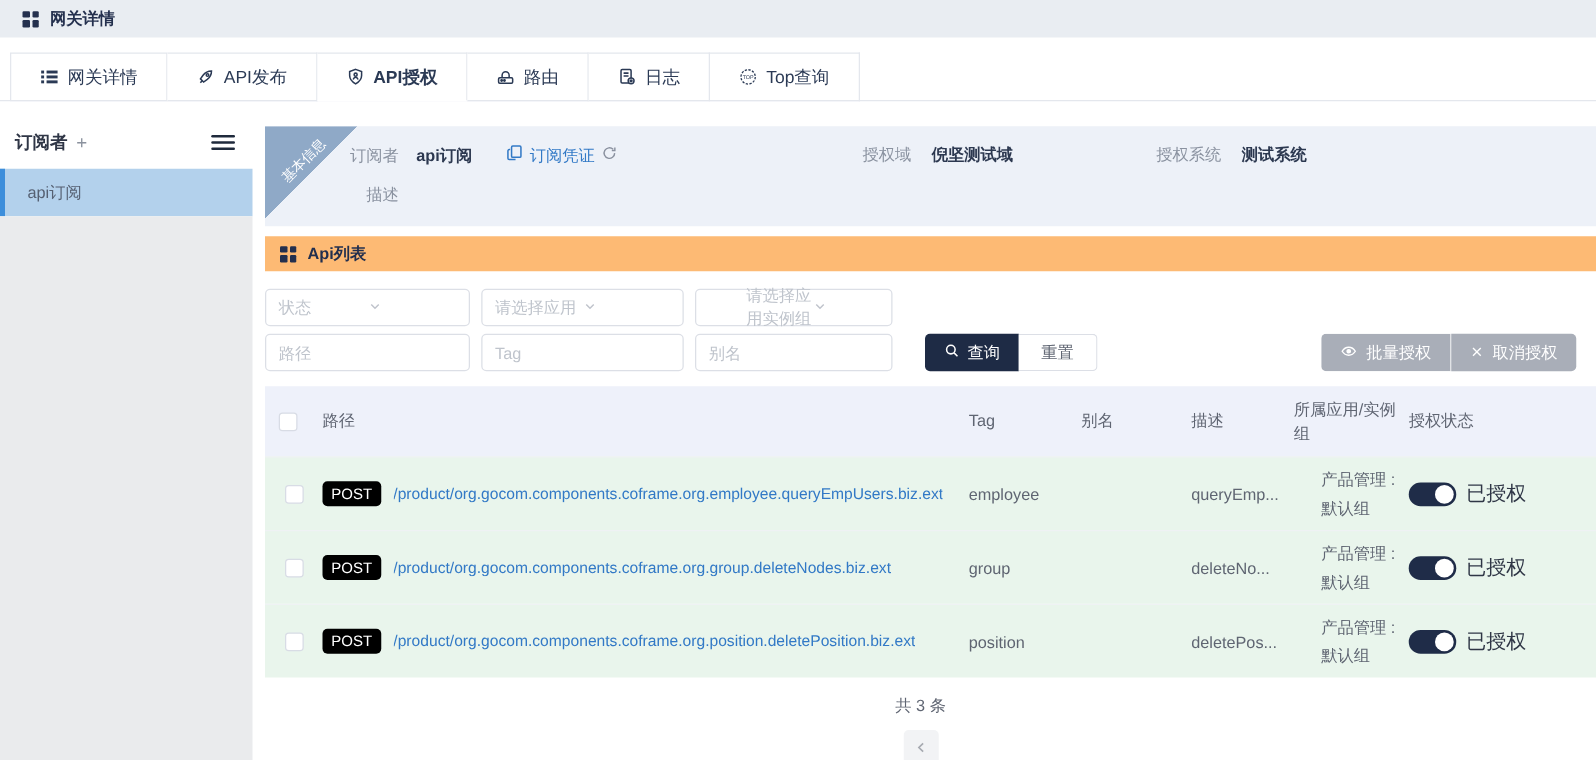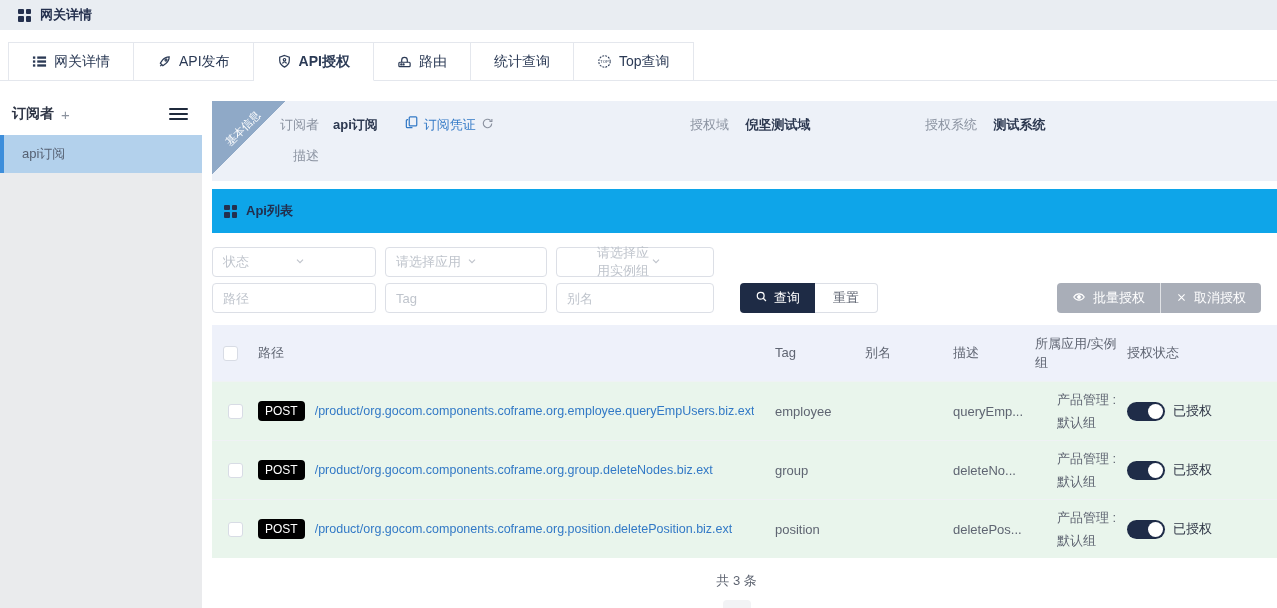--- a/index.html
+++ b/index.html
@@ -47,21 +47,21 @@
   .inf-row2 { position:absolute; left:65px; top:46px; display:flex; align-items:center; }
   .lab-col { display:inline-block; width:42px; text-align:right; }
   .inf-row1 .inf-val { margin-left:14px; }
   .cred { display:flex; align-items:center; gap:5px; margin-left:26px; cursor:pointer; }
   .cred-link { color:#3279C6; font-size:13px; }
   .inf-domain { position:absolute; left:478px; top:14px; }
   .inf-system { position:absolute; left:713px; top:14px; }
   .inf-domain .inf-val, .inf-system .inf-val { margin-left:12px; }
 
   
-  .band { height:44px; background:#0ea5e9; margin-top:8px; display:flex; align-items:center; gap:9px; padding-left:12px; }
+  .band { height:28px; background:#fdba74; margin-top:8px; display:flex; align-items:center; gap:9px; padding-left:12px; }
   .band-title { font-size:13px; font-weight:700; color:#222F4E; }
 
   
   .filters { margin-top:14px; }
   .frow { display:flex; }
   .frow + .frow { margin-top:6px; position:relative; }
   .sel, .inp { height:30px; border:1px solid #DCDFE6; border-radius:4px; background:#fff; font-size:13px; }
   .sel { display:flex; align-items:center; padding:0 10px; color:#BFC4CC; cursor:pointer; }
   .sel span { flex:1; }
   .w1 { width:164px; } .w2 { width:162px; margin-left:9px; } .w3 { width:158px; margin-left:9px;padding-left:40px; }
@@ -86,21 +86,21 @@
   .ck-cell { display:flex; justify-content:center; }
   .ckbox { width:15px; height:15px; background:#fff; border:1px solid #D8DCE5; border-radius:3px; cursor:pointer; }
   .path-cell { display:flex; align-items:center; gap:10px; min-width:0; padding-right:10px; }
   .badge { background:#000000; color:#fff; font-size:12px; padding:3px 7px; border-radius:4px; flex:none; }
   .path-link { color:#3279C6; font-size:12.5px; white-space:nowrap; overflow:hidden; text-overflow:ellipsis; cursor:pointer; text-decoration:none; }
   .cell { color:#5F6572; font-size:13px; padding-right:8px; }
   .grp { line-height:1.8;margin-left:22px; }
   .st-cell { display:flex; align-items:center; gap:8px; }
   .toggle { width:38px; height:19px; border-radius:10px; background:#1F2C48; position:relative; flex:none; cursor:pointer; }
   .toggle::after { content:""; position:absolute; right:2px; top:2px; width:15px; height:15px; border-radius:50%; background:#fff; }
-  .st-lab { color:#2F3646; font-size:13px; }
+  .st-lab { color:#2F3646; font-size:16px; }
 
   
   .pager { display:flex; align-items:center; justify-content:flex-end; gap:10px; margin-top:14px; padding-right:16px;
            color:#5F6572; font-size:13px;flex-direction:column; }
   .pg-btn { width:28px; height:28px; border-radius:4px; background:#F2F3F5; display:flex; align-items:center;
             justify-content:center; color:#A8ABB2; cursor:pointer; }
   .pg-cur { width:28px; height:28px; border-radius:4px; background:#1E2B45; color:#fff; display:flex; align-items:center;
             justify-content:center; font-weight:700; cursor:pointer; }
   .pg-size { width:92px; height:30px; border:1px solid #DCDFE6; border-radius:4px; background:#fff; display:flex;
              align-items:center; padding:0 8px 0 12px; color:#8F96A3; cursor:pointer; }
@@ -163,21 +163,29 @@
           <svg width="15" height="15" viewBox="0 0 16 16" fill="none" stroke="#2B3A55" stroke-width="1.3">
             <rect x="2" y="8.8" width="12" height="4.6" rx="1"></rect>
             <path d="M5 8.8V6.6a3 3 0 016 0v2.2"></path>
             <circle cx="4.6" cy="11.1" r=".6" fill="#2B3A55"></circle>
             <circle cx="7" cy="11.1" r=".6" fill="#2B3A55"></circle>
           </svg>
         </span>
       <span>路由</span>
     </div>
     <div class="tab">
-      <span>统计查询</span>
+      <span>
+          <svg width="15" height="15" viewBox="0 0 16 16" fill="none" stroke="#2B3A55" stroke-width="1.3">
+            <rect x="3" y="1.8" width="8.6" height="11.4" rx="1"></rect>
+            <path d="M5.2 4.8h4.2M5.2 7.2h4.2"></path>
+            <circle cx="11.6" cy="11.4" r="2.5" fill="#fff"></circle>
+            <circle cx="11.6" cy="11.4" r=".8" fill="#2B3A55"></circle>
+          </svg>
+        </span>
+      <span>日志</span>
     </div>
     <div class="tab">
       <span>
           <svg width="15" height="15" viewBox="0 0 16 16">
             <circle cx="8" cy="8" r="6.1" fill="none" stroke="#2B3A55" stroke-width="1.1" stroke-dasharray="2 1.2"></circle>
             <text x="8" y="10" font-size="4.6" text-anchor="middle" fill="#2B3A55" font-family="sans-serif">TOP</text>
           </svg>
         </span>
       <span>Top查询</span>
     </div>

